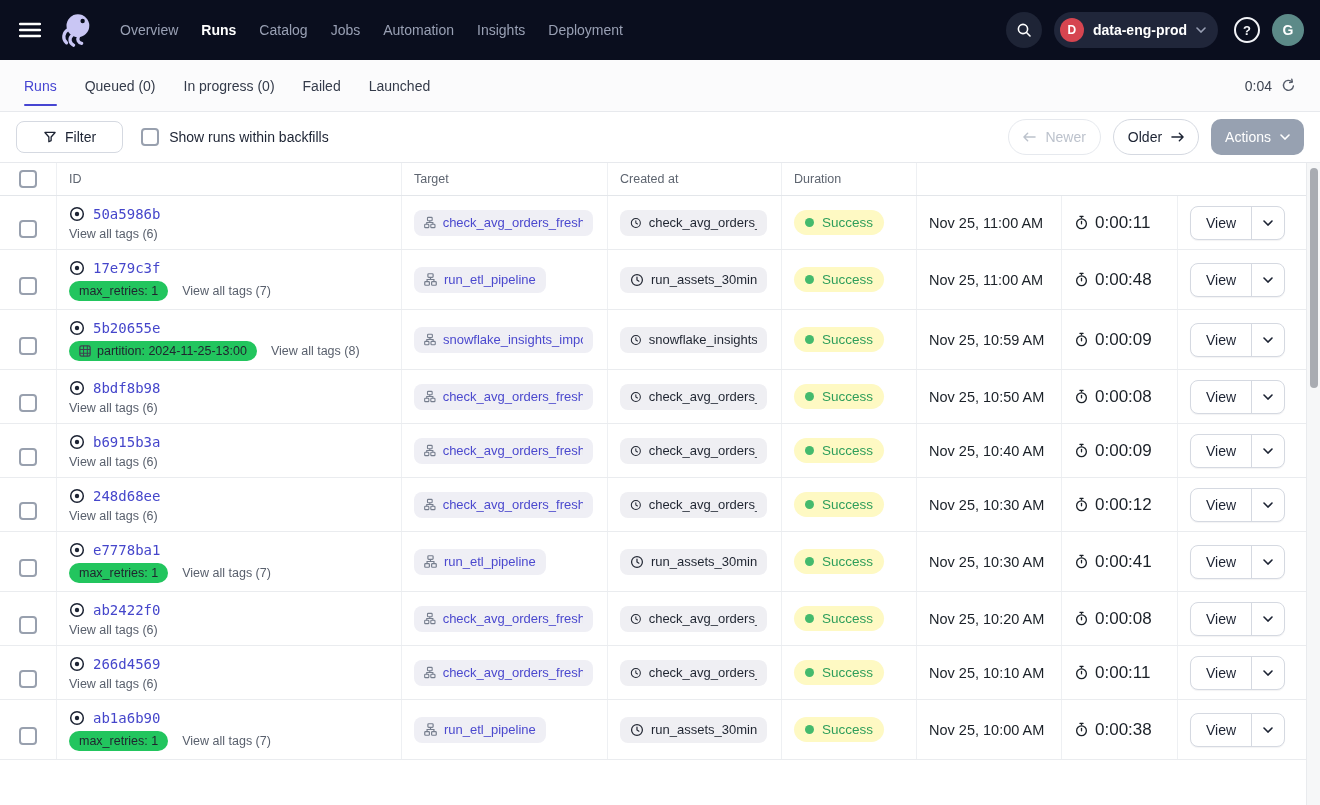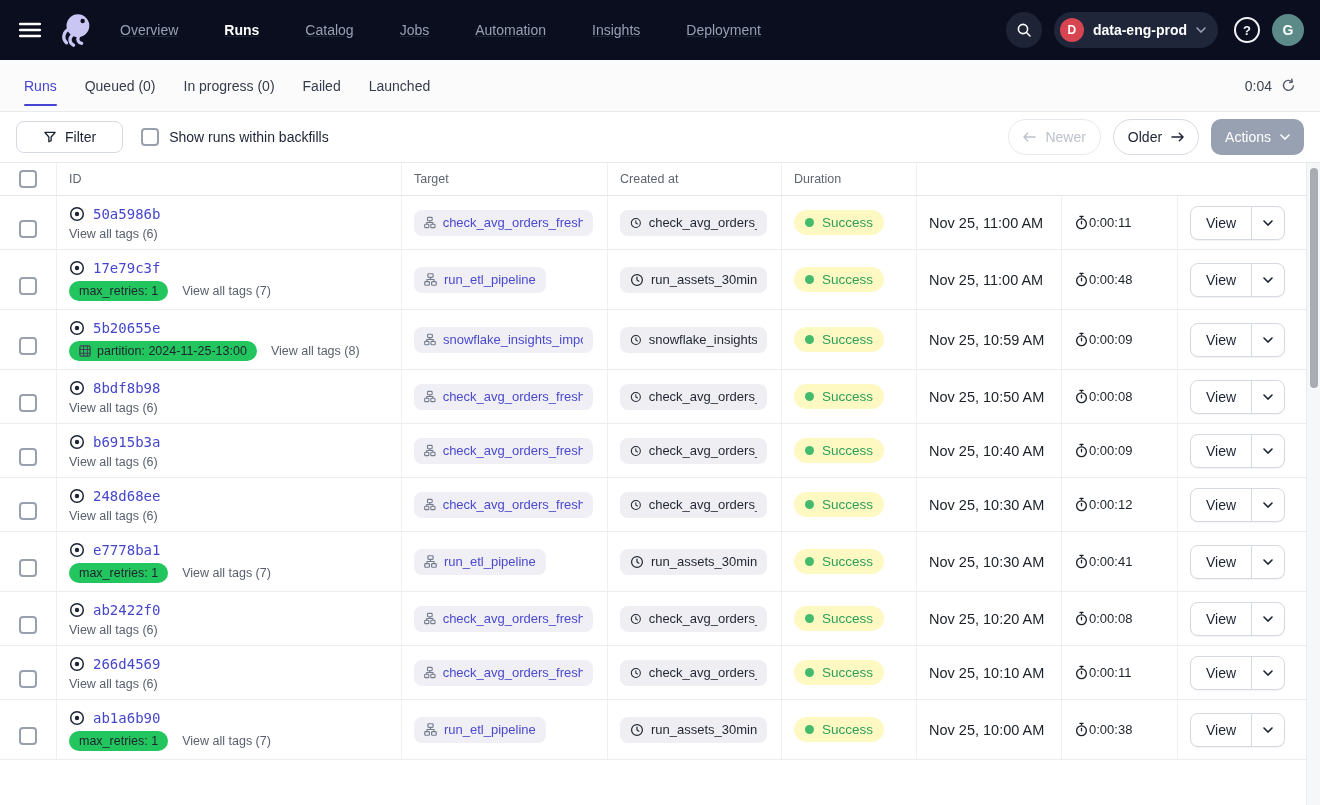--- a/index.html
+++ b/index.html
@@ -4,21 +4,21 @@
 <style>
   * { box-sizing: border-box; margin: 0; padding: 0; }
   html,body { width:1320px; height:805px; overflow:hidden; background:#fff;
     font-family:"Liberation Sans", sans-serif; color:#1C2333; }
 
   
   .topbar { height:60px; background:#0A0E1E; display:flex; align-items:center; padding:0 16px; }
   .hamburger { width:28px; height:28px; display:flex; align-items:center; justify-content:center;
     cursor:pointer; margin-right:12px; }
   .logo { width:40px; height:40px; margin-right:24px; display:flex; align-items:center; justify-content:center; }
-  .nav { display:flex; gap:46px; align-items:center;text-decoration:underline; }
+  .nav { display:flex; gap:23px; align-items:center; }
   .nav-item { font-size:14px; color:#99A0B4; cursor:pointer; }
   .nav-item.active { color:#fff; font-weight:600; }
   .topbar-right { margin-left:auto; display:flex; align-items:center; gap:12px; }
   .search-circle { width:36px; height:36px; border-radius:50%; background:#1E2436;
     display:flex; align-items:center; justify-content:center; cursor:pointer; }
   .workspace-pill { height:36px; border-radius:18px; background:#20263A; display:flex; align-items:center;
     gap:9px; padding:0 12px 0 6px; cursor:pointer; }
   .ws-badge { width:24px; height:24px; border-radius:50%; background:#D64550; color:#fff;
     font-size:12px; font-weight:700; display:flex; align-items:center; justify-content:center; }
   .ws-name { color:#fff; font-size:14px; font-weight:600; }
@@ -74,21 +74,21 @@
     display:inline-flex; align-items:center; gap:6px; white-space:nowrap; cursor:pointer; }
   .pill { display:inline-flex; align-items:center; gap:7px; height:26px; border-radius:8px;
     padding:0 10px; font-size:13px; max-width:calc(100% - 14px); cursor:pointer; }
   .target-pill { background:#EFEFF5; color:#4B49CE; }
   .launched-pill { background:#EFEFF3; color:#1F2531; }
   .pill-label { overflow:hidden; white-space:nowrap; }
   .status-pill { display:inline-flex; align-items:center; gap:8px; height:25px; border-radius:13px;
     padding:0 11px; font-size:13.5px; background:#fef9c3; color:#2E9E5B; }
   .status-dot { width:9px; height:9px; border-radius:50%; background:#44BA6D; }
   .created { font-size:14.5px; color:#1B2128; }
-  .c-duration { font-size:13px; color:#1B2128; }
+  .c-duration { gap:6px; font-size:17px; color:#1B2128; }
   .view-btn { display:inline-flex; align-items:stretch; border:1px solid #D5D9E1; border-radius:8px;
     background:#fff; overflow:hidden; box-shadow:0 1px 1px rgba(16,24,40,0.05); height:34px; }
   .view-main { display:flex; align-items:center; padding:0 15px; font-size:14px;
     border-right:1px solid #D5D9E1; cursor:pointer; }
   .view-caret { display:flex; align-items:center; justify-content:center; width:32px; cursor:pointer; }
 
   
   .sb-track { position:absolute; right:0; top:163px; bottom:0; width:14px; background:#F6F7F8;
     border-left:1px solid #E9EBEE; }
   .sb-thumb { position:absolute; top:5px; left:3px; width:8px; height:220px; background:#A9ACB2;

